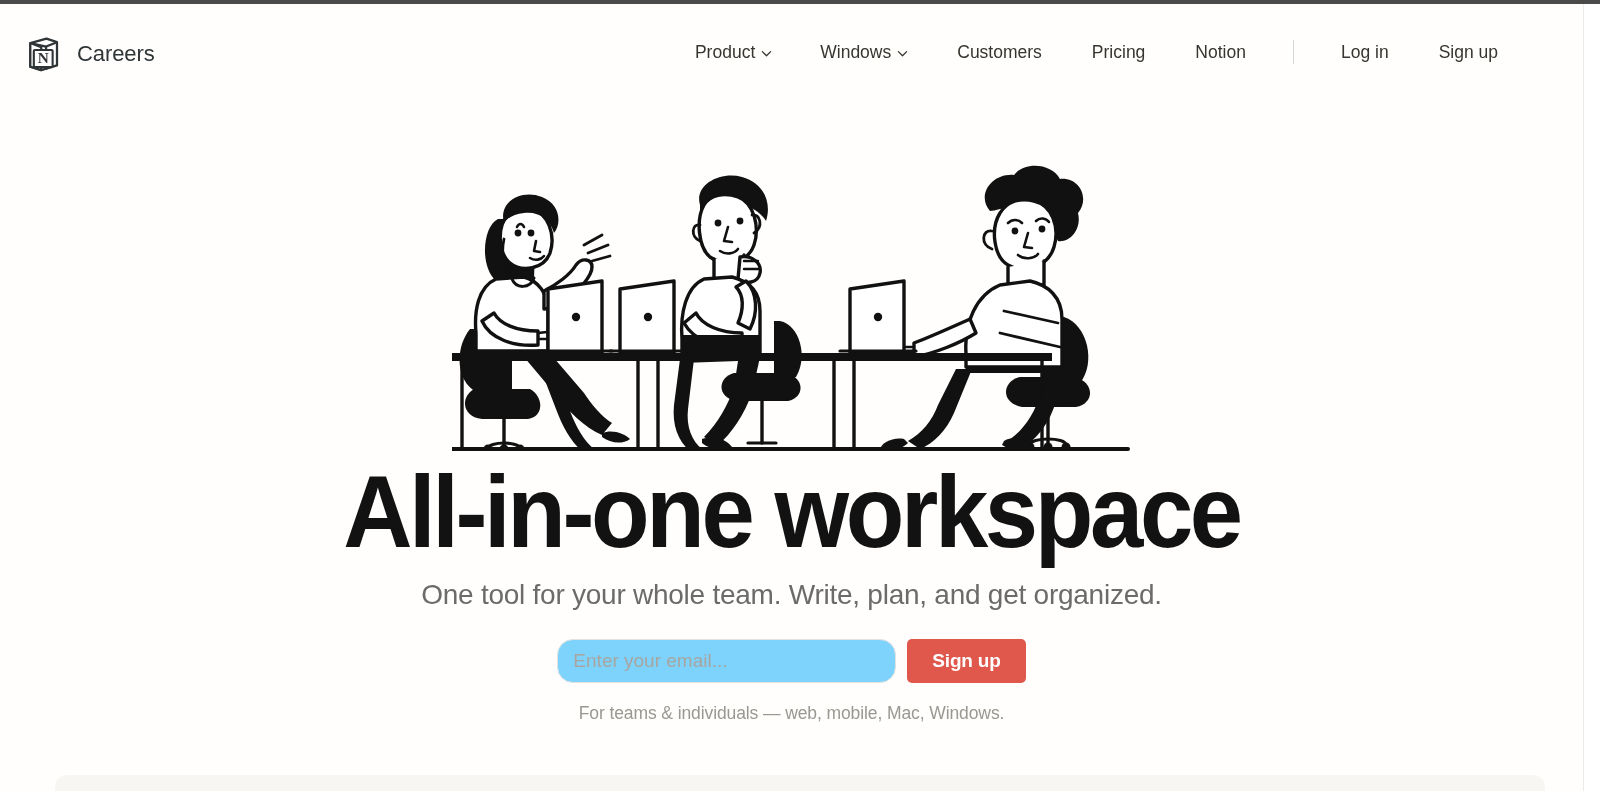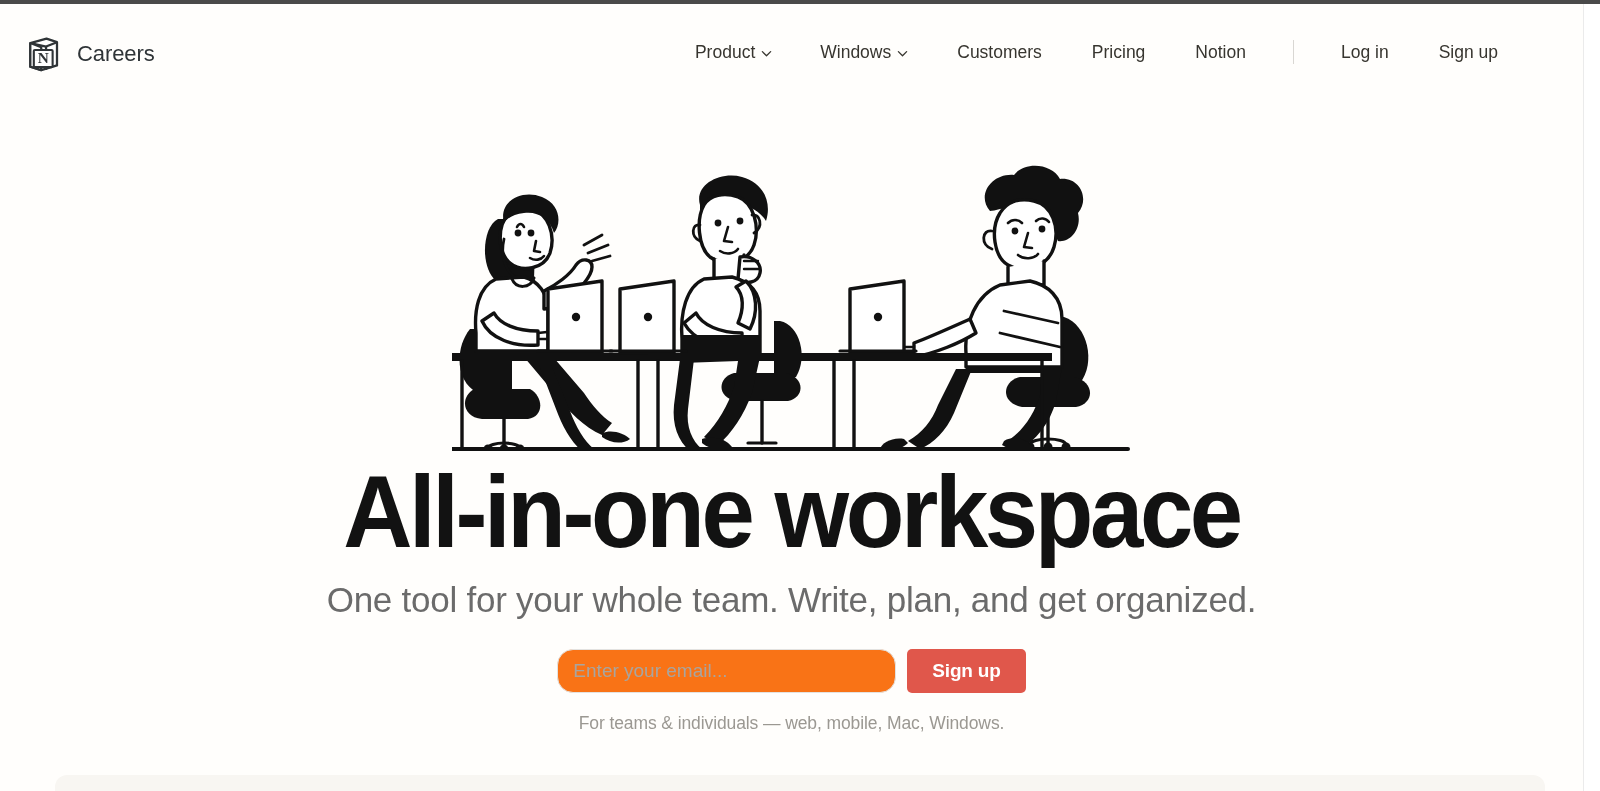--- a/index.html
+++ b/index.html
@@ -151,42 +151,42 @@
     font-size: 102px;
     font-weight: 700;
     line-height: 1.04;
     letter-spacing: -3.6px;
     color: #121212;
     transform: scaleX(0.94);
   }
 
   .hero-sub {
     margin: 12px 0 0 0;
-    font-size: 35px;
+    font-size: 28px;
     font-weight: 400;
     color: #6b6b6b;
     letter-spacing: -0.25px;
     line-height: 1.3;
   }
 
   .signup-form {
     margin: 26px auto 0 auto;
     display: flex;
     align-items: center;
     justify-content: center;
     gap: 11px;
   }
   .email-input {
     width: 339px;
     height: 44px;
     box-sizing: border-box;
     padding: 0 15px;
     border: 1px solid #e3e2e0;
     border-radius: 16px;
-    background: #f97316;
+    background: #7dd3fc;
     font-family: "Liberation Sans", sans-serif;
     font-size: 19px;
     color: #37352f;
     outline: none;
   }
   .email-input::placeholter { color: #a5a29c; }
   .email-input::placeholder { color: #a8a5a0; }
 
   .signup-button {
     height: 44px;

